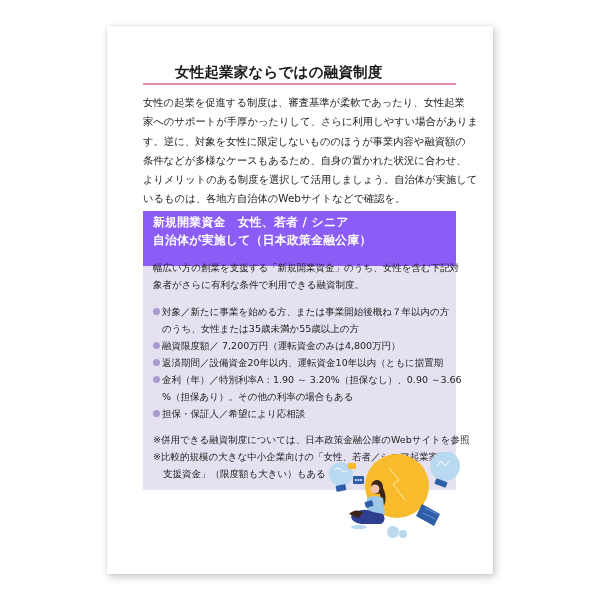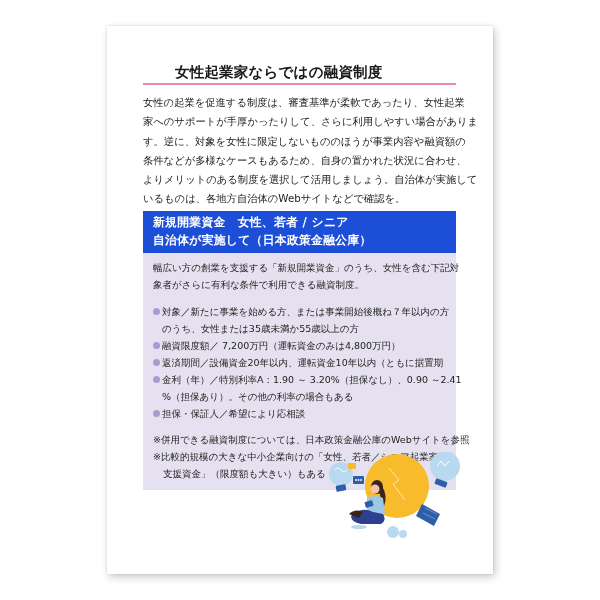--- a/index.html
+++ b/index.html
@@ -55,22 +55,22 @@
       top: 185px;
       width: 313px;
       height: 279px;
       background: #e6e1f0;
     }
     .box-header {
       position: absolute;
       left: 0;
       top: 0;
       width: 313px;
-      height: 42px;
-      background: #1d4ed8;
+      height: 55px;
+      background: #8b5cf6;
     }
     .box-header .hl {
       position: absolute;
       left: 10px;
       font-size: 11.8px;
       font-weight: bold;
       color: #ffffff;
       white-space: nowrap;
       letter-spacing: 0.3px;
     }
@@ -144,21 +144,21 @@
         <span class="ln"><span class="dot"></span><span>対象／新たに事業を始める方、または事業開始後概ね７年以内の方</span></span>
         <span class="ln cont">のうち、女性または35歳未満か55歳以上の方</span>
       </div>
       <div class="bullet">
         <span class="ln"><span class="dot"></span><span>融資限度額／ 7,200万円（運転資金のみは4,800万円）</span></span>
       </div>
       <div class="bullet">
         <span class="ln"><span class="dot"></span><span>返済期間／設備資金20年以内、運転資金10年以内（ともに据置期</span></span>
       </div>
       <div class="bullet">
-        <span class="ln"><span class="dot"></span><span>金利（年）／特別利率A：1.90 ～ 3.20%（担保なし）、0.90 ～2.41</span></span>
+        <span class="ln"><span class="dot"></span><span>金利（年）／特別利率A：1.90 ～ 3.20%（担保なし）、0.90 ～3.66</span></span>
         <span class="ln cont">%（担保あり）。その他の利率の場合もある</span>
       </div>
       <div class="bullet">
         <span class="ln"><span class="dot"></span><span>担保・保証人／希望により応相談</span></span>
       </div>
 
       <div class="notes">
         <div class="note">
           <span class="ln">※併用できる融資制度については、日本政策金融公庫のWebサイトを参照</span>
         </div>

